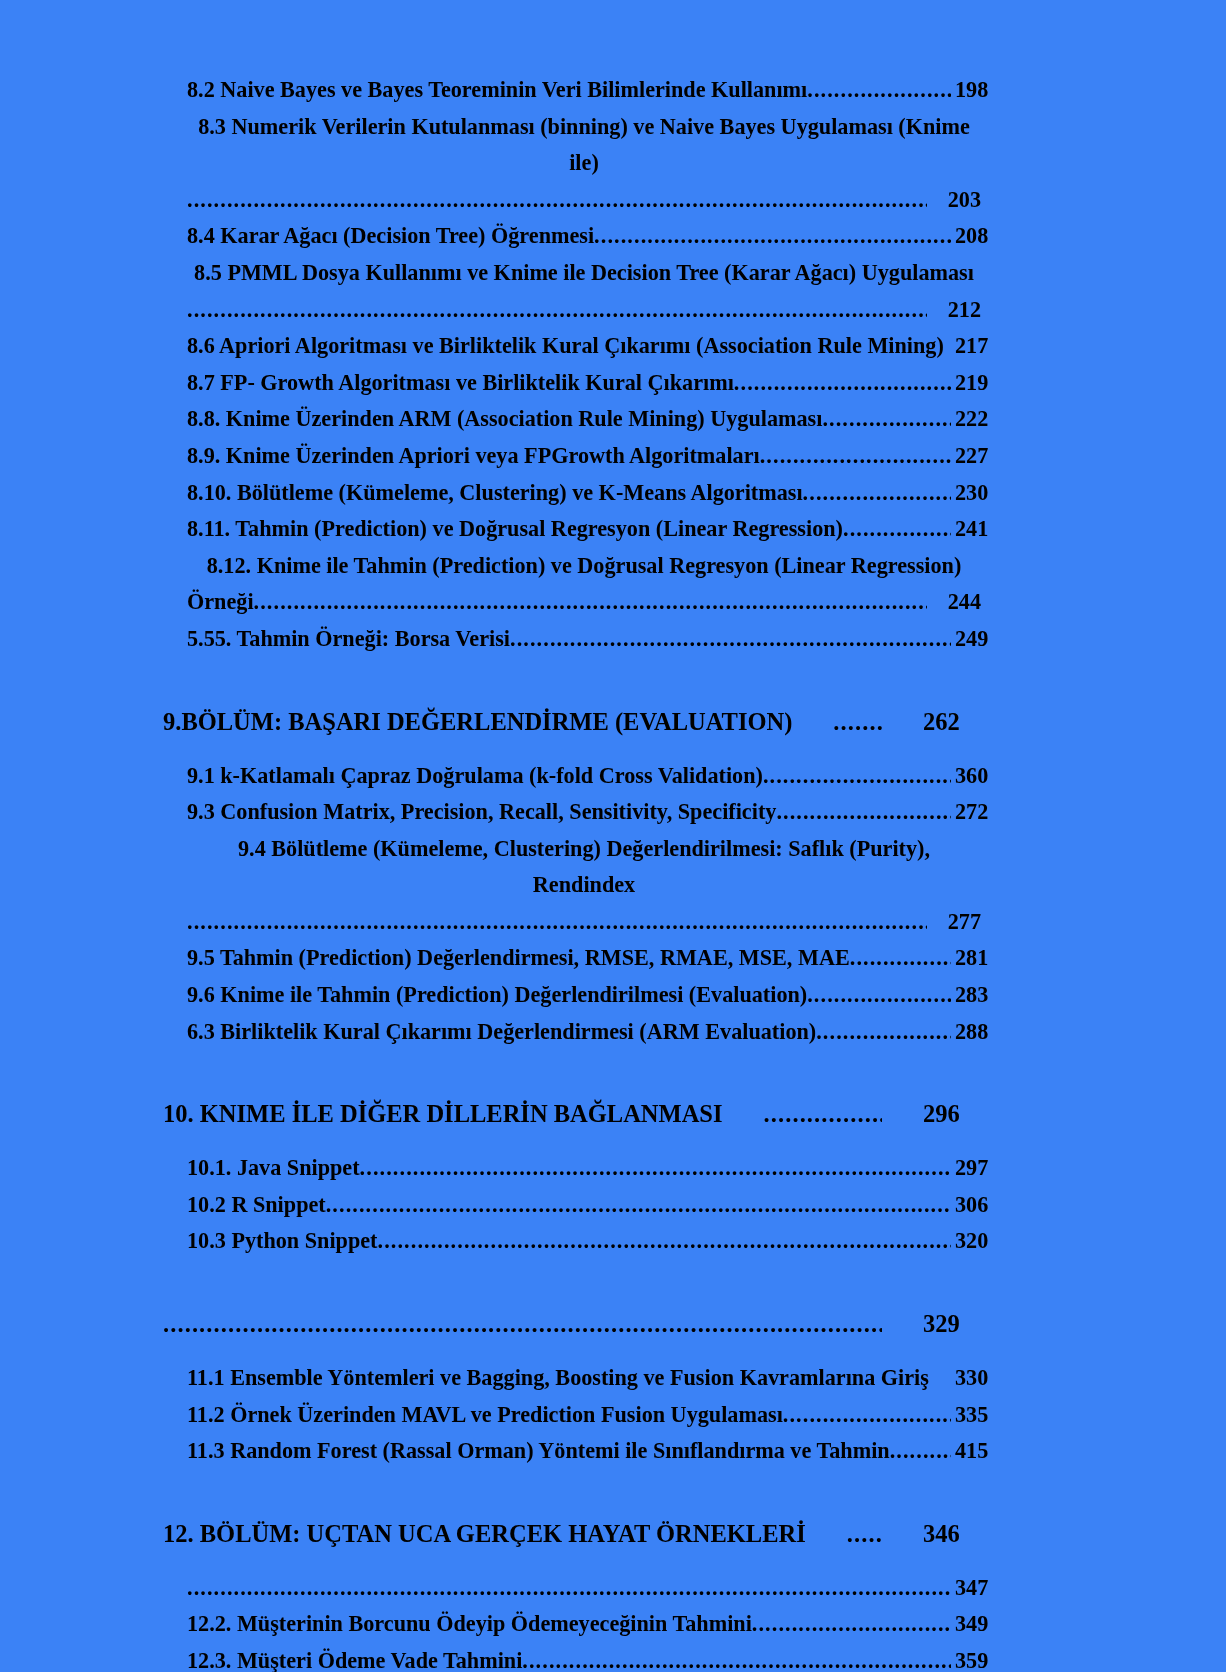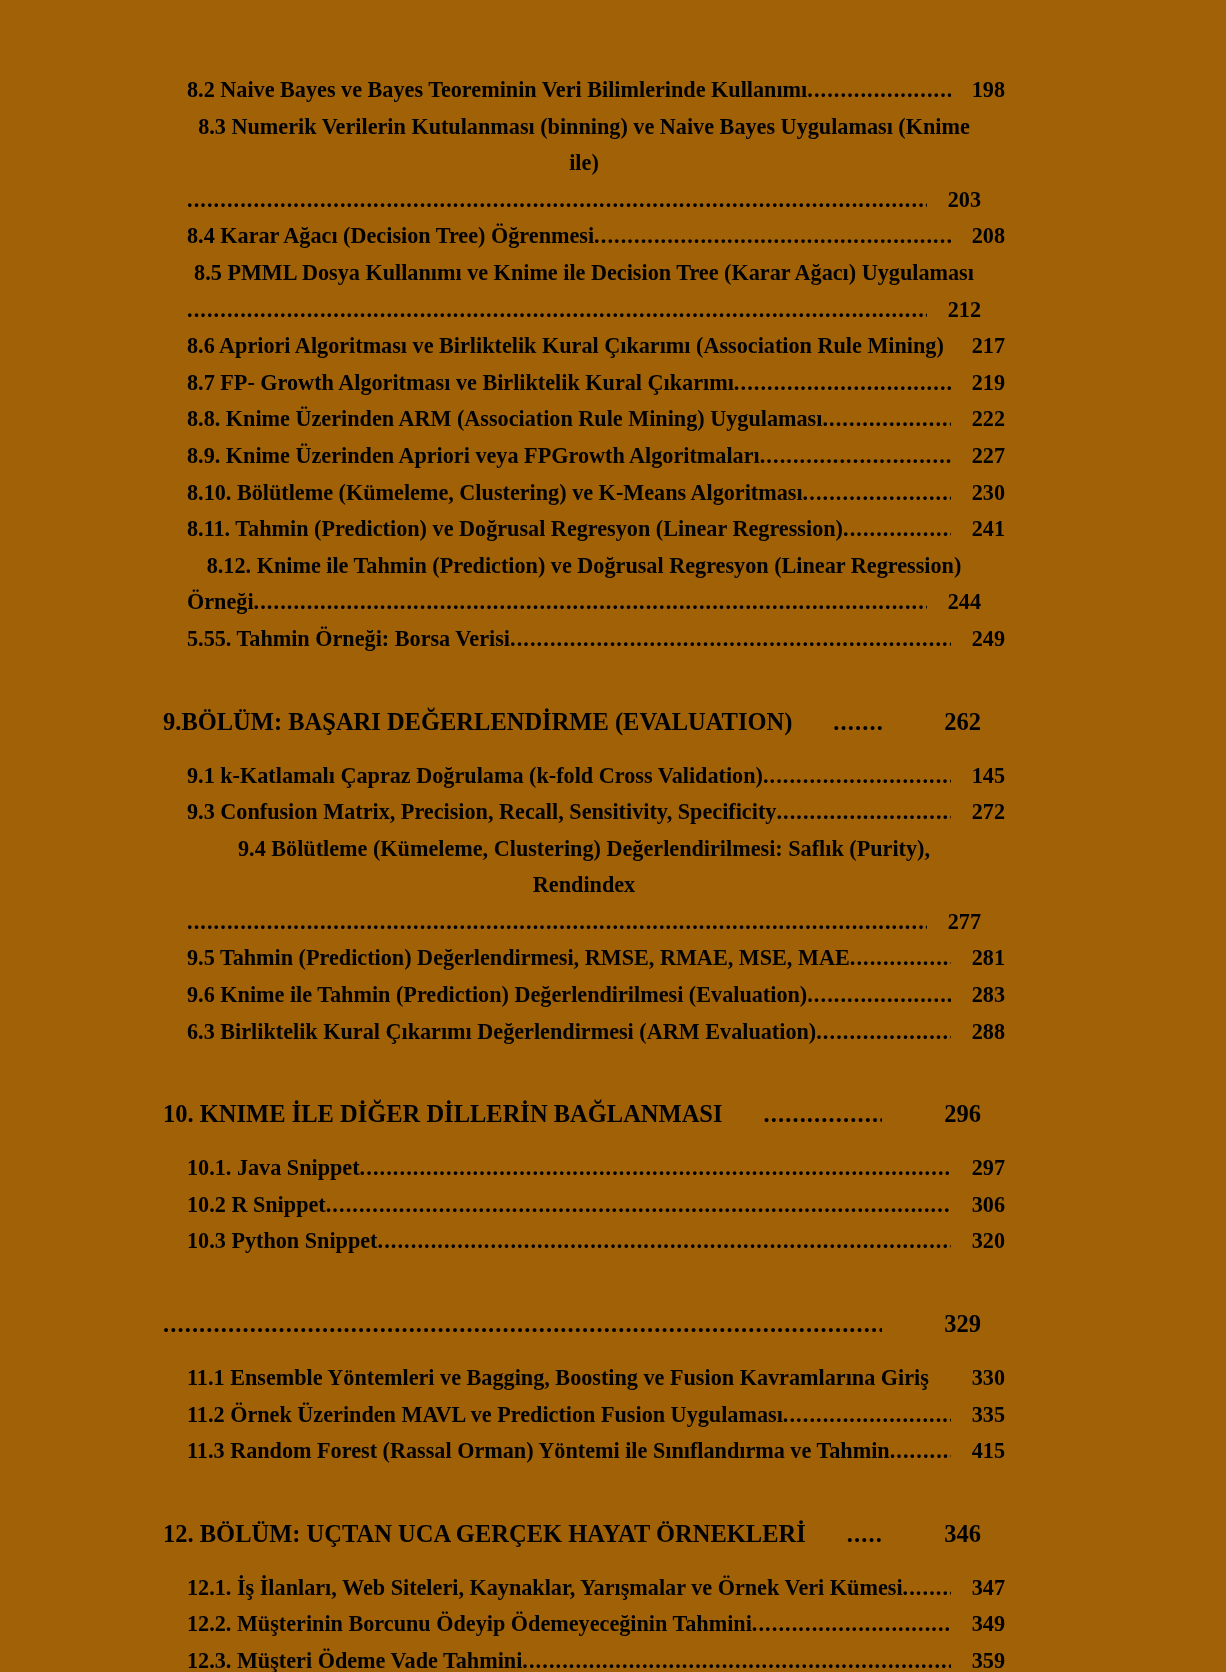--- a/index.html
+++ b/index.html
@@ -14,21 +14,21 @@
     color: #000000;
     -webkit-font-smoothing: antialiased;
   }
 
   .page {
     position: relative;
     width: 1226px;
     height: 1672px;
     box-sizing: border-box;
     padding: 72px 245px 0 163px;
-    background: #a16207;
+    background: #3b82f6;
   }
 
   .toc {
     width: 818px;
   }
 
   
   .entry {
     display: block;
     position: relative;
@@ -48,21 +48,21 @@
     position: relative;
     vertical-align: bottom;
     overflow: hidden;
     white-space: nowrap;
     letter-spacing: 1.1px;
     font-weight: bold;
   }
 
   .entry .pageno {
     display: inline-block;
-    text-align: right;
+    text-align: left;
     white-space: nowrap;
   }
 
   
   .lvl1 {
     margin-left: 0;
     font-size: 24.5px;
     line-height: 40px;
     margin-top: 22px;
     margin-bottom: 10px;
@@ -203,21 +203,21 @@
       <div class="gap-lg"></div>
       <div class="entry lvl1 flexrow tight" id="e-9">
         <span class="label">9.BÖLÜM: BAŞARI DEĞERLENDİRME (EVALUATION)</span>
         <span class="leader">...................................................................................................................................................................................................................................................................</span>
         <span class="pageno">262</span>
       </div>
       <div class="gap-sm"></div>
       <div class="entry lvl2 flexrow" id="e-9-1">
         <span class="label">9.1  k-Katlamalı Çapraz Doğrulama (k-fold Cross Validation)</span>
         <span class="leader">...................................................................................................................................................................................................................................................................</span>
-        <span class="pageno">145</span>
+        <span class="pageno">360</span>
       </div>
       <div class="entry lvl2 flexrow" id="e-9-3">
         <span class="label">9.3 Confusion Matrix, Precision, Recall, Sensitivity, Specificity</span>
         <span class="leader">...................................................................................................................................................................................................................................................................</span>
         <span class="pageno">272</span>
       </div>
       <div class="entry lvl2" id="e-9-4">
         <div class="wrapfull">9.4 Bölütleme (Kümeleme, Clustering) Değerlendirilmesi: Saflık (Purity), Rendindex</div>
         <div class="flexrow wrapline">
           <span class="leader">...................................................................................................................................................................................................................................................................</span>
@@ -283,21 +283,20 @@
         <span class="pageno">415</span>
       </div>
       <div class="gap-lg"></div>
       <div class="entry lvl1 flexrow tight" id="e-12">
         <span class="label">12. BÖLÜM: UÇTAN UCA GERÇEK HAYAT ÖRNEKLERİ</span>
         <span class="leader">...................................................................................................................................................................................................................................................................</span>
         <span class="pageno">346</span>
       </div>
       <div class="gap-sm"></div>
       <div class="entry lvl2 flexrow" id="e-12-1">
-        <span class="label">12.1. İş İlanları, Web Siteleri, Kaynaklar, Yarışmalar ve Örnek Veri Kümesi</span>
         <span class="leader">...................................................................................................................................................................................................................................................................</span>
         <span class="pageno">347</span>
       </div>
       <div class="entry lvl2 flexrow" id="e-12-2">
         <span class="label">12.2. Müşterinin Borcunu Ödeyip Ödemeyeceğinin Tahmini</span>
         <span class="leader">...................................................................................................................................................................................................................................................................</span>
         <span class="pageno">349</span>
       </div>
       <div class="entry lvl2 flexrow" id="e-12-3">
         <span class="label">12.3. Müşteri Ödeme Vade Tahmini</span>

